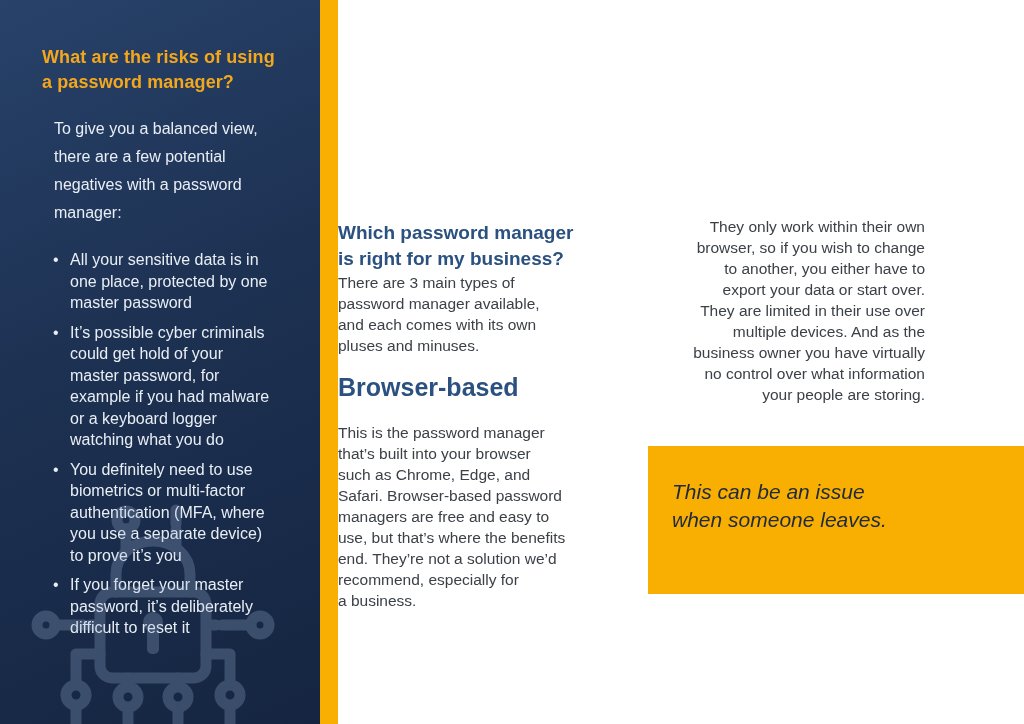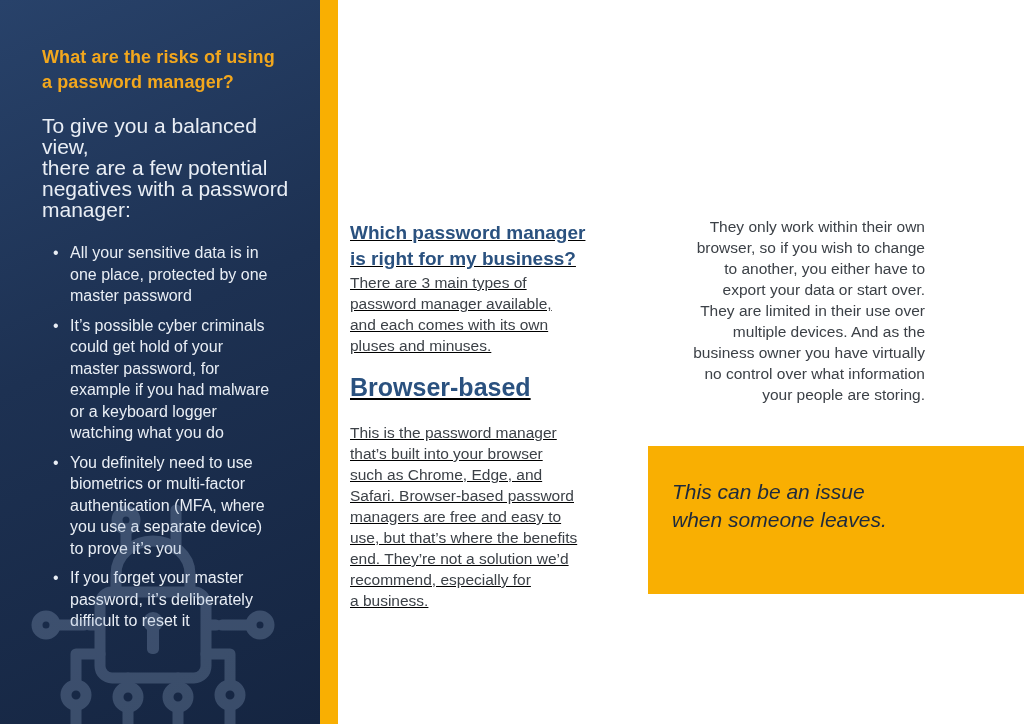--- a/index.html
+++ b/index.html
@@ -12,21 +12,21 @@
   .sidebar{
     position:absolute;left:0;top:0;width:320px;height:724px;
     background:linear-gradient(155deg,#28426a 0%,#1d3152 45%,#152541 100%);
     color:#e9eef5;box-sizing:border-box;padding:45px 18px 0 42px;
   }
   .sidebar h1{
     margin:0 0 20px 0;font-size:18px;line-height:25px;font-weight:bold;
     color:#f2a71d;white-space:pre-line;letter-spacing:.1px;
   }
   .sidebar .intro{
-    margin:0 0 22px 0;font-size:21px;line-height:21px;white-space:pre-line;
+    margin:0 0 22px 12px;font-size:16px;line-height:28px;white-space:pre-line;
     color:#e9eef5;
   }
   .sidebar ul{list-style:none;margin:0;padding:0 0 0 28px;}
   .sidebar li{
     position:relative;margin:0 0 8px 0;font-size:16px;line-height:21.5px;
     white-space:pre-line;color:#e9eef5;
   }
   .sidebar li::before{
     content:"\2022";position:absolute;left:-17px;top:0;
     color:#e9eef5;font-size:16px;
@@ -39,21 +39,21 @@
     position:absolute;left:349px;top:44px;width:630px;height:95px;
     background:#1b2944;
     clip-path:polygon(0 0,100% 0,calc(100% - 55px) 100%,0 100%);
     display:flex;align-items:center;box-sizing:border-box;padding-left:22px;
   }
   .banner p{
     margin:0;font-size:23px;line-height:29px;font-style:italic;
     color:#f0f3f7;white-space:pre-line;letter-spacing:.2px;
   }
   
-  .col-mid{position:absolute;left:350px;top:220px;width:272px;text-decoration:underline;}
+  .col-mid{position:absolute;left:338px;top:220px;width:272px;}
   .col-right{position:absolute;left:645px;top:216px;width:280px;text-align:right;}
   .h-blue{
     margin:0;color:#2a517f;font-weight:bold;font-size:19px;line-height:26px;
     white-space:pre-line;
   }
   .body-txt{
     margin:0;color:#3c4147;font-size:15.5px;line-height:21px;white-space:pre-line;
   }
   .col-mid .p1{}
   .col-mid h3.h-blue{margin-top:18px;font-size:25px;}

